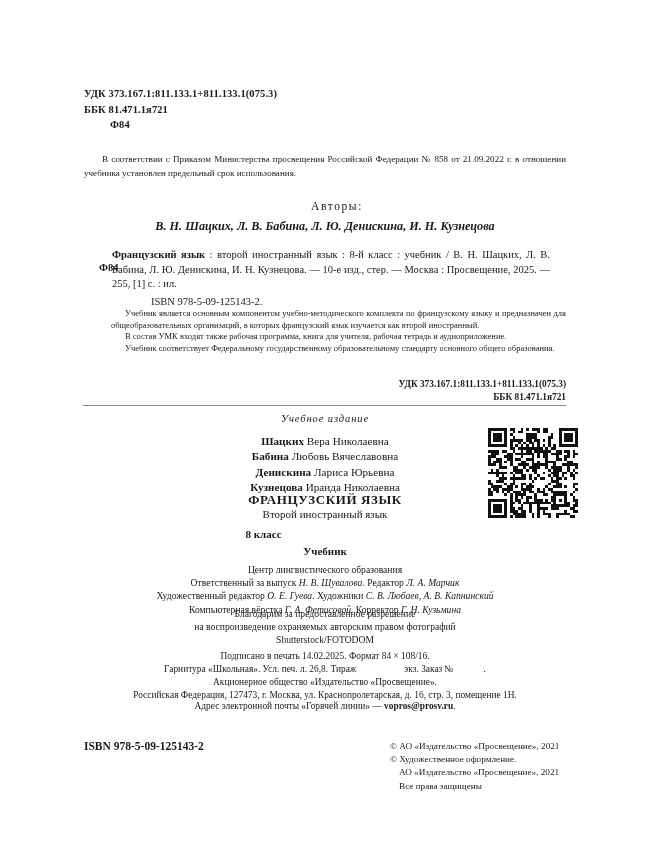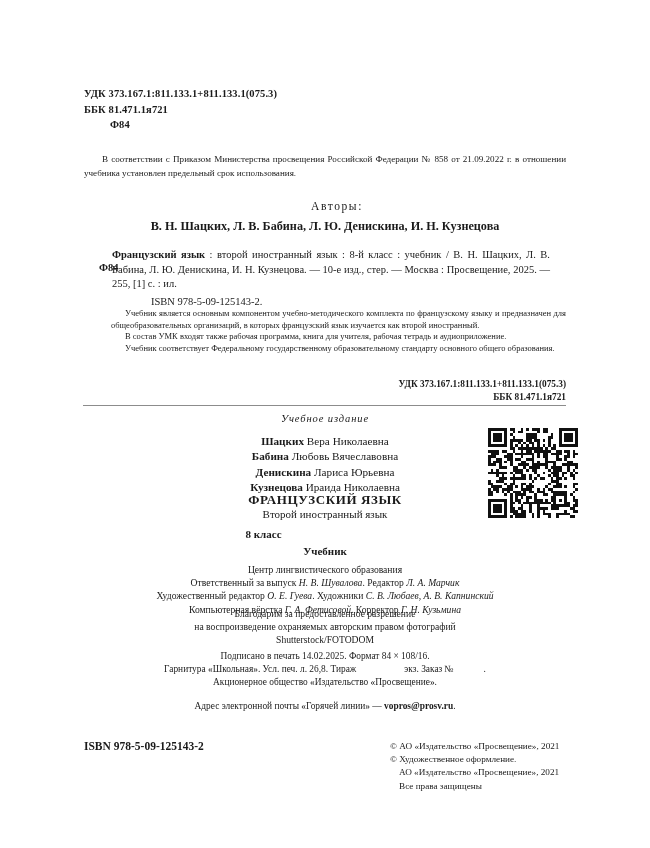--- a/index.html
+++ b/index.html
@@ -56,20 +56,21 @@
     letter-spacing: 1.6px;
     padding-left: 12px;
   }
   .authors-names {
     position: absolute;
     left: 0; top: 219px;
     width: 650px;
     text-align: center;
     font-size: 12.2px;
     font-weight: bold;
+    font-style: italic;
   }
 
   
   .cat-marker {
     position: absolute;
     left: 99px;
     top: 262px;
     font-size: 10.5px;
     font-weight: bold;
   }
@@ -334,20 +335,21 @@
     <div>Shutterstock/FOTODOM</div>
   </div>
 
   <div class="imprint">
     <div>Подписано в печать 14.02.2025. Формат 84 × 108/16.</div>
     <div><span>Гарнитура «Школьная». Усл. печ. л. 26,8. Тираж</span><span class="tiraz-gap"></span><span>экз. Заказ №</span><span class="order-gap"></span><span>.</span></div>
   </div>
 
   <div class="publisher">
     <div>Акционерное общество «Издательство «Просвещение».</div>
+    <div>Российская Федерация, 127473, г. Москва, ул. Краснопролетарская, д. 16, стр. 3, помещение 1Н.</div>
   </div>
 
   <div class="email"><span>Адрес электронной почты «Горячей линии» — </span><b>vopros@prosv.ru</b><span>.</span></div>
 
   <div class="isbn-footer">ISBN 978-5-09-125143-2</div>
   <div class="copyright">
     <div>© АО «Издательство «Просвещение», 2021</div>
     <div>© Художественное оформление.</div>
     <span class="ind">АО «Издательство «Просвещение», 2021</span>
     <span class="ind">Все права защищены</span>

